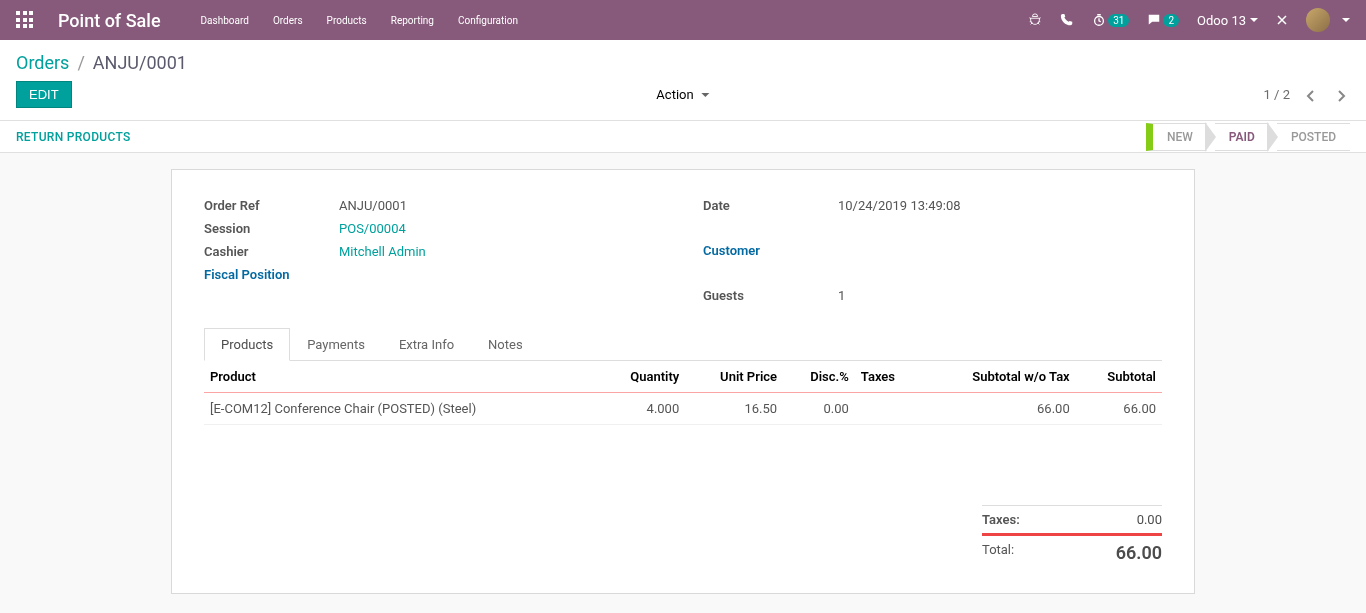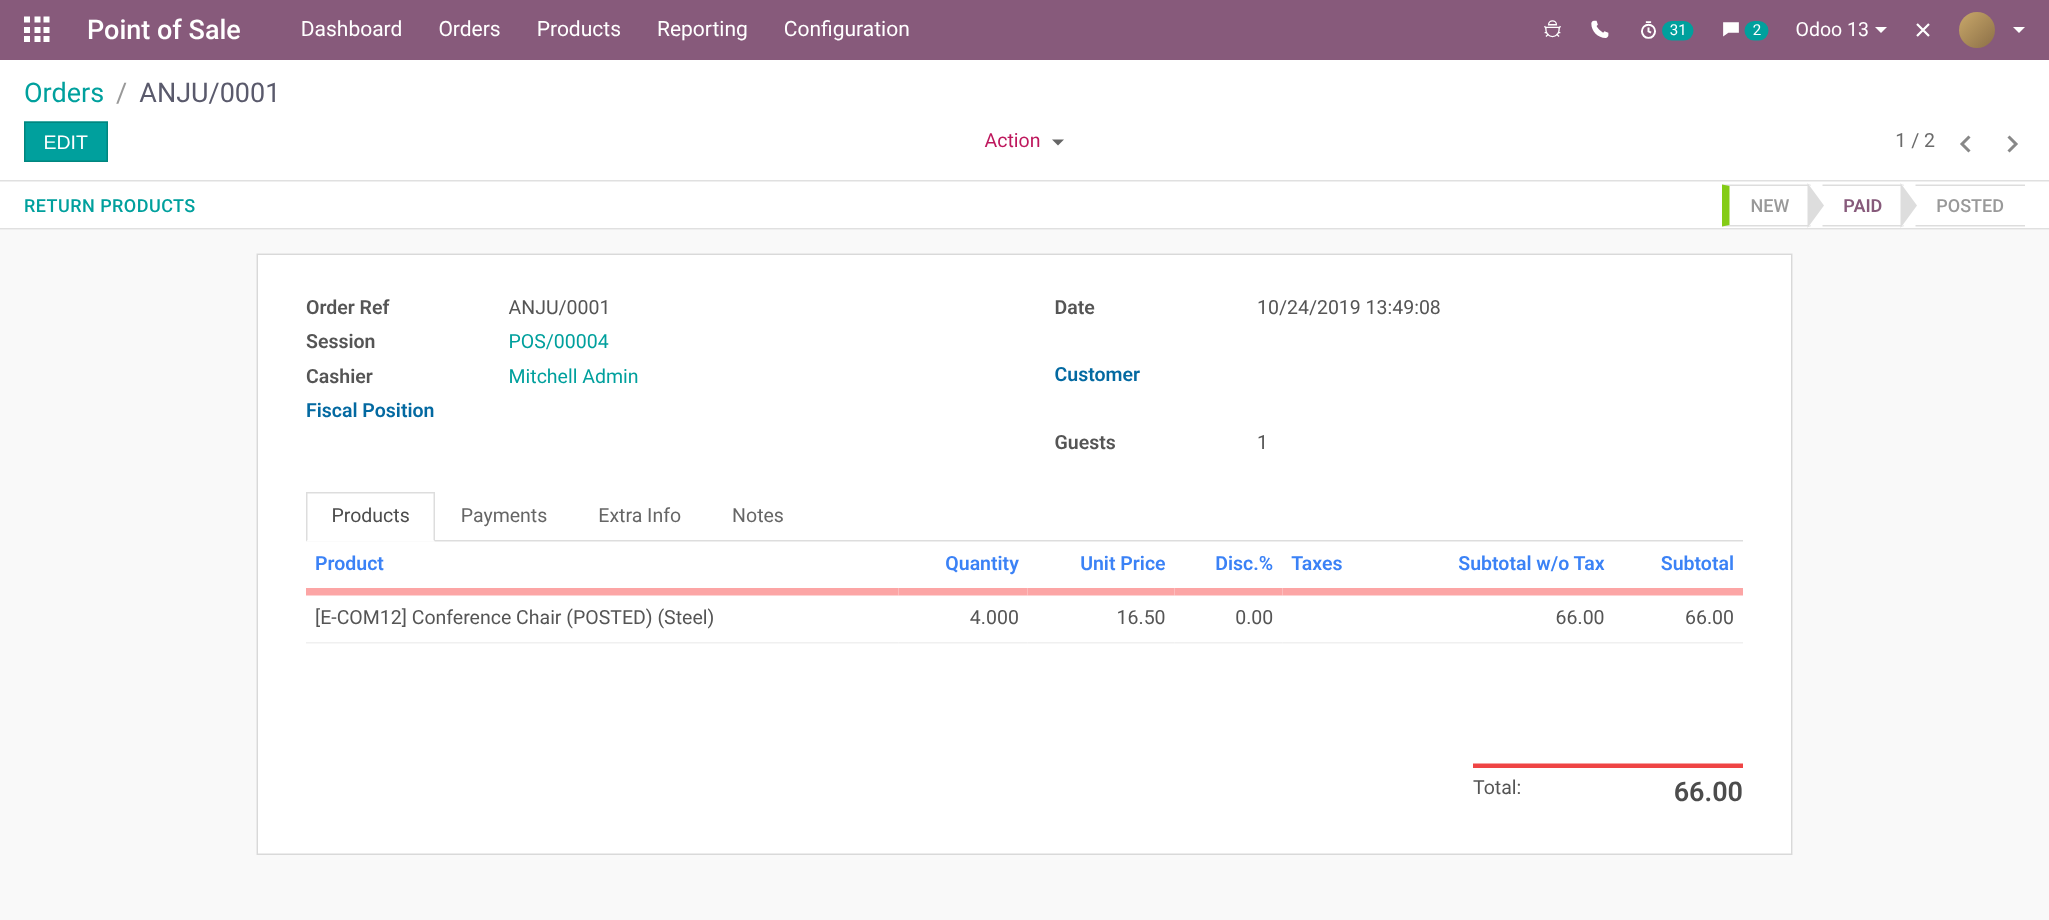--- a/index.html
+++ b/index.html
@@ -4,66 +4,66 @@
 <style>
 * { margin: 0; padding: 0; box-sizing: border-box; }
 body { font-family: -apple-system, BlinkMacSystemFont, "Segoe UI", Roboto, "Helvetica Neue", Arial, sans-serif; font-size: 13px; color: #4c4c4c; background: #f9f9f9; }
 
 .navbar { background: #875a7b; height: 40px; display: flex; align-items: center; padding: 0 16px; color: #fff; }
 .navbar-left { display: flex; align-items: center; }
 .apps-icon { width: 18px; height: 18px; display: grid; grid-template-columns: repeat(3,1fr); grid-template-rows: repeat(3,1fr); gap: 2px; margin-right: 24px; cursor: pointer; }
 .apps-icon span { background: #fff; width: 4px; height: 4px; }
 .brand { font-size: 18px; font-weight: 500; margin-right: 40px; }
 .nav-menu { display: flex; gap: 24px; }
-.nav-item { color: #fff; cursor: pointer; font-size: 14px; }
+.nav-item { color: #fff; cursor: pointer; font-size: 10px; }
 .navbar-right { margin-left: auto; display: flex; align-items: center; gap: 18px; }
 .nav-icon { cursor: pointer; position: relative; display: flex; align-items: center; }
 .badge { background: #00a09d; color: #fff; font-size: 10px; border-radius: 8px; padding: 1px 5px; margin-left: 2px; }
 .badge-green { background: #00a09d; }
 .user-area { display: flex; align-items: center; gap: 8px; cursor: pointer; }
 .avatar { width: 24px; height: 24px; border-radius: 50%; background: linear-gradient(135deg, #c9a86a, #8b6f47); }
 .caret-down { border-top: 4px solid #fff; border-left: 4px solid transparent; border-right: 4px solid transparent; display: inline-block; margin-left: 4px; }
 
 .control-panel { background: #fff; border-bottom: 1px solid #e0e0e0; }
 .breadcrumb-row { padding: 12px 16px 4px; display: flex; align-items: center; }
 .breadcrumb { font-size: 18px; display: flex; align-items: center; gap: 8px; }
 .breadcrumb-link { color: #00a09d; cursor: pointer; }
 .breadcrumb-sep { color: #999; }
 .breadcrumb-current { color: #5a5a6c; }
 
 .button-row { padding: 4px 16px 12px; display: flex; align-items: center; }
 .btn-edit { background: #00a09d; color: #fff; border: 1px solid #00867f; padding: 5px 12px; font-size: 13px; cursor: pointer; font-weight: 500; }
-.action-dropdown { margin-left: auto; margin-right: auto; position: absolute; left: 50%; transform: translateX(-50%); cursor: pointer; color: #be185d; display: flex; align-items: center; gap: 4px; }
+.action-dropdown { margin-left: auto; margin-right: auto; position: absolute; left: 50%; transform: translateX(-50%); cursor: pointer; color: #000000; display: flex; align-items: center; gap: 4px; }
 .pager { margin-left: auto; display: flex; align-items: center; gap: 12px; color: #6b6b6b; }
 .pager-arrow { cursor: pointer; color: #6b6b6b; font-size: 16px; padding: 0 4px; }
 
 .status-row { display: flex; align-items: center; border-top: 1px solid #e0e0e0; padding: 0 16px; min-height: 32px; }
 .return-link { color: #00a09d; font-size: 12px; font-weight: 500; letter-spacing: 0.3px; cursor: pointer; }
 .status-bar { margin-left: auto; display: flex; align-items: center; }
 .status-step { padding: 6px 14px; color: #999; font-size: 12px; font-weight: 500; position: relative; border-top: 1px solid #ddd; border-bottom: 1px solid #ddd; background: #fff; }
-.status-step.first { border-left: 5px solid #84cc16; }
+.status-step.first { border-left: 7px solid #84cc16; }
 .status-step.active { color: #875a7b; font-weight: 600; }
 .status-arrow { width: 0; height: 0; border-top: 14px solid transparent; border-bottom: 14px solid transparent; border-left: 10px solid #fff; position: relative; margin: 0 -1px; z-index: 1; }
 .status-arrow::before { content:''; position:absolute; left:-11px; top:-15px; border-top: 15px solid transparent; border-bottom: 15px solid transparent; border-left: 11px solid #ddd; z-index:-1; }
 
 .form-sheet { background: #fff; border: 1px solid #d9d9d9; max-width: 1024px; margin: 16px auto; padding: 24px 32px; }
 .form-grid { display: grid; grid-template-columns: 1fr 1fr; gap: 0 40px; }
 .form-col { }
 .form-row { display: flex; padding: 4px 0; align-items: baseline; }
 .form-label { width: 135px; font-weight: 600; color: #555; font-size: 13px; }
 .form-label.muted { color: #0369a1; font-weight: 600; }
 .form-value { flex: 1; color: #555; }
 .form-value.link { color: #00a09d; cursor: pointer; }
 
 .tabs { display: flex; border-bottom: 1px solid #ddd; margin-top: 20px; }
 .tab { padding: 8px 16px; border: 1px solid transparent; border-bottom: none; cursor: pointer; color: #666; font-size: 13px; position: relative; top: 1px; }
 .tab.active { border-color: #ddd; border-bottom: 1px solid #fff; background: #fff; color: #4c4c4c; }
 
 .order-table { width: 100%; border-collapse: collapse; margin-top: 0; }
-.order-table th { text-align: left; padding: 8px 6px; font-weight: 600; color: #3b82f6; border-bottom: 5px solid #fca5a5; font-size: 13px; }
+.order-table th { text-align: left; padding: 8px 6px; font-weight: 600; color: #000000; border-bottom: 1px solid #fca5a5; font-size: 13px; }
 .order-table th.num { text-align: right; }
 .order-table td { padding: 8px 6px; border-bottom: 1px solid #f0f0f0; color: #555; }
 .order-table td.num { text-align: right; }
 
 .totals { margin-top: 80px; display: flex; justify-content: flex-end; }
 .totals-table { min-width: 180px; }
 .totals-row { display: flex; justify-content: space-between; padding: 6px 0; border-top: 3px solid #ef4444; }
 .totals-row.first { border-top: 1px solid #ddd; }
 .totals-label { text-align: right; padding-right: 24px; font-weight: 600; color: #555; }
 .totals-value { text-align: right; min-width: 60px; }
@@ -239,19 +239,23 @@
         <td class="num">0.00</td>
         <td></td>
         <td class="num">66.00</td>
         <td class="num">66.00</td>
       </tr>
     </tbody>
   </table>
 
   <div class="totals">
     <div class="totals-table">
+      <div class="totals-row first">
+        <div class="totals-label">Taxes:</div>
+        <div class="totals-value">0.00</div>
+      </div>
       <div class="totals-row grand">
         <div class="totals-label" style="font-weight:400;">Total:</div>
         <div class="totals-value">66.00</div>
       </div>
     </div>
   </div>
 </div>
 
 </body></html>

